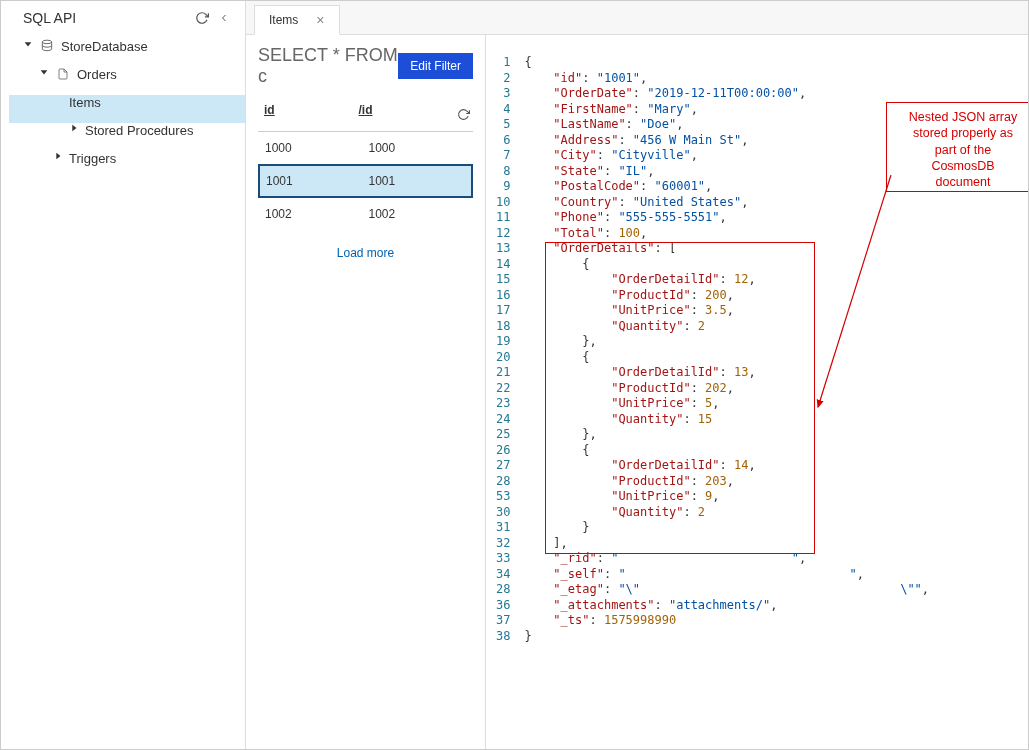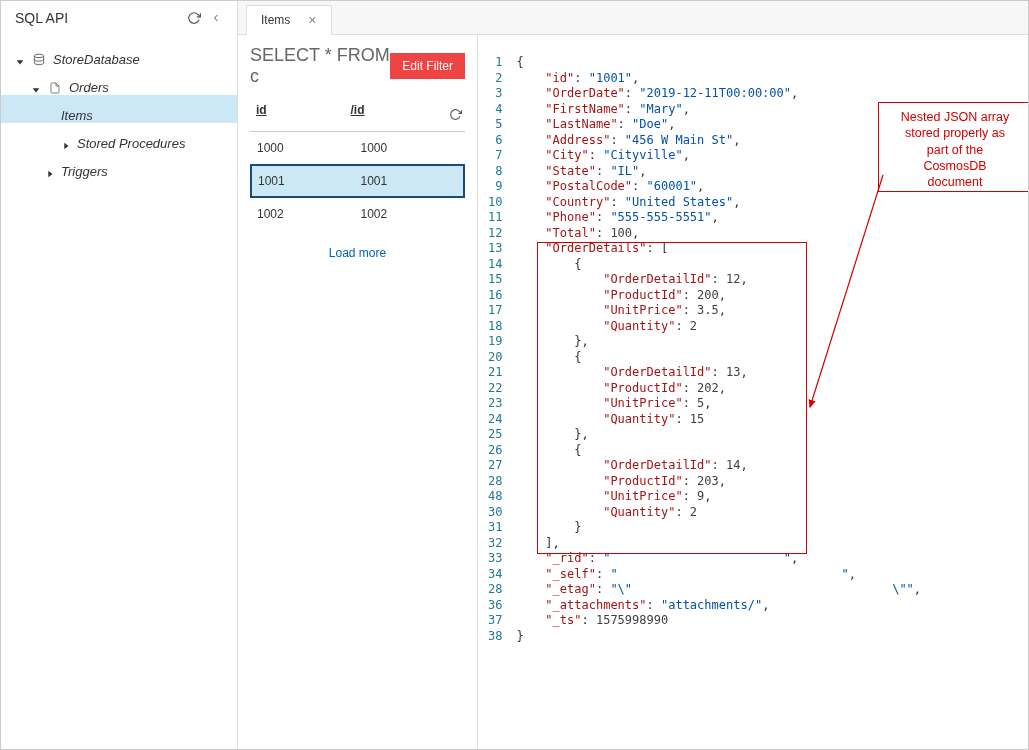--- a/index.html
+++ b/index.html
@@ -1,57 +1,57 @@
 <!DOCTYPE html>
 <html><head>
 <meta charset="utf-8">
 <style>
 * { box-sizing: border-box; margin: 0; padding: 0; }
 body { font-family: "Segoe UI", Arial, sans-serif; font-size: 13px; color: #333; background: #fff; width: 1029px; height: 750px; overflow: hidden; border: 1px solid #ccc; }
-.main { display: flex; height: 100%; }
+.main { display: flex; height: 100%; margin-left: 8px; }
 .sidebar { width: 237px; border-right: 1px solid #ddd; display: flex; flex-direction: column; }
 .sidebar-header { display: flex; align-items: center; padding: 6px 10px 6px 14px; font-size: 14px; }
 .sidebar-header .title { flex: 1; }
 .icon-btn { width: 22px; height: 22px; display: inline-flex; align-items: center; justify-content: center; cursor: pointer; color: #555; }
 .tree { padding: 4px 0; }
-.tree-row { display: flex; align-items: flex-end; height: 28px; cursor: pointer; padding-left: 14px; font-style: italic; }
+.tree-row { display: flex; align-items: flex-start; height: 28px; cursor: pointer; padding-left: 14px; }
 .tree-row.l1 { padding-left: 14px; }
 .tree-row.l2 { padding-left: 30px; }
 .tree-row.l3 { padding-left: 60px; }
 .tree-row.selected { background: #cce8f7; }
 .tree-row .chev { width: 12px; margin-right: 4px; color: #333; display: inline-flex; }
 .tree-row .ico { width: 16px; margin-right: 6px; display: inline-flex; align-items: center; justify-content: center; }
 .tree-row .lbl { }
 .content { flex: 1; display: flex; flex-direction: column; }
 .tabs { display: flex; border-bottom: 1px solid #ddd; background: #f7f7f7; height: 34px; align-items: flex-end; padding-left: 8px; }
 .tab { background: #fff; border: 1px solid #ddd; border-bottom: 1px solid #fff; padding: 6px 14px; display: flex; align-items: center; gap: 18px; font-size: 12px; position: relative; top: 1px; }
 .tab .close { color: #888; font-size: 14px; }
 .content-body { flex: 1; display: flex; }
 .list-pane { width: 240px; border-right: 1px solid #ddd; padding: 10px 12px; display: flex; flex-direction: column; }
 .query-row { display: flex; align-items: center; margin-bottom: 10px; }
 .query-text { flex: 1; color: #666; font-size: 18px; }
-.btn-primary { background: #ef4444; color: #fff; border: none; padding: 6px 12px; font-size: 12px; cursor: pointer; }
+.btn-primary { background: #1d4ed8; color: #fff; border: none; padding: 6px 12px; font-size: 12px; cursor: pointer; }
 .grid-head { display: flex; border-bottom: 1px solid #ccc; padding: 6px 0 6px 6px; font-weight: 600; font-size: 12px; }
 .grid-head .col { flex: 1; text-decoration: underline; }
 .grid-head .refresh { width: 20px; }
 .grid-row { display: flex; padding: 8px 0 8px 6px; border: 1px solid transparent; cursor: pointer; font-size: 12px; }
 .grid-row .col { flex: 1; }
 .grid-row.selected { background: #cce8f7; border: 2px solid #1a4c7a; }
 .load-more { text-align: center; color: #0062b1; padding: 16px 0; cursor: pointer; font-size: 12px; }
 .editor-pane { flex: 1; position: relative; padding: 20px 10px 10px 10px; overflow: hidden; }
 .editor { font-family: "Consolas", monospace; font-size: 12px; line-height: 15.5px; display: flex; }
 .gutter { text-align: right; color: #237893; padding-right: 14px; }
 .gutter div { height: 15.5px; }
 .code { white-space: pre; }
 .code div { height: 15.5px; }
 .tok-brace { color: #333; }
 .tok-key { color: #a31515; }
 .tok-colon { color: #333; }
 .tok-str { color: #0451a5; }
-.tok-num { color: #404040; }
+.tok-num { color: #a16207; }
 .annotation-box { position: absolute; border: 1px solid #d40000; }
 .annot-json { left: 59px; top: 207px; width: 270px; height: 312px; }
 .annot-label { left: 400px; top: 67px; width: 154px; height: 90px; padding: 6px; color: #d40000; font-size: 12.5px; text-align: center; line-height: 1.3; }
 .arrow-svg { position: absolute; left: 250px; top: 130px; pointer-events: none; }
 svg { display: block; }
 </style>
 </head>
 <body>
 
 <div class="main">
@@ -184,21 +184,21 @@
               <div>19</div>
               <div>20</div>
               <div>21</div>
               <div>22</div>
               <div>23</div>
               <div>24</div>
               <div>25</div>
               <div>26</div>
               <div>27</div>
               <div>28</div>
-              <div>48</div>
+              <div>53</div>
               <div>30</div>
               <div>31</div>
               <div>32</div>
               <div>33</div>
               <div>34</div>
               <div>28</div>
               <div>36</div>
               <div>37</div>
               <div>38</div>
             </div>

